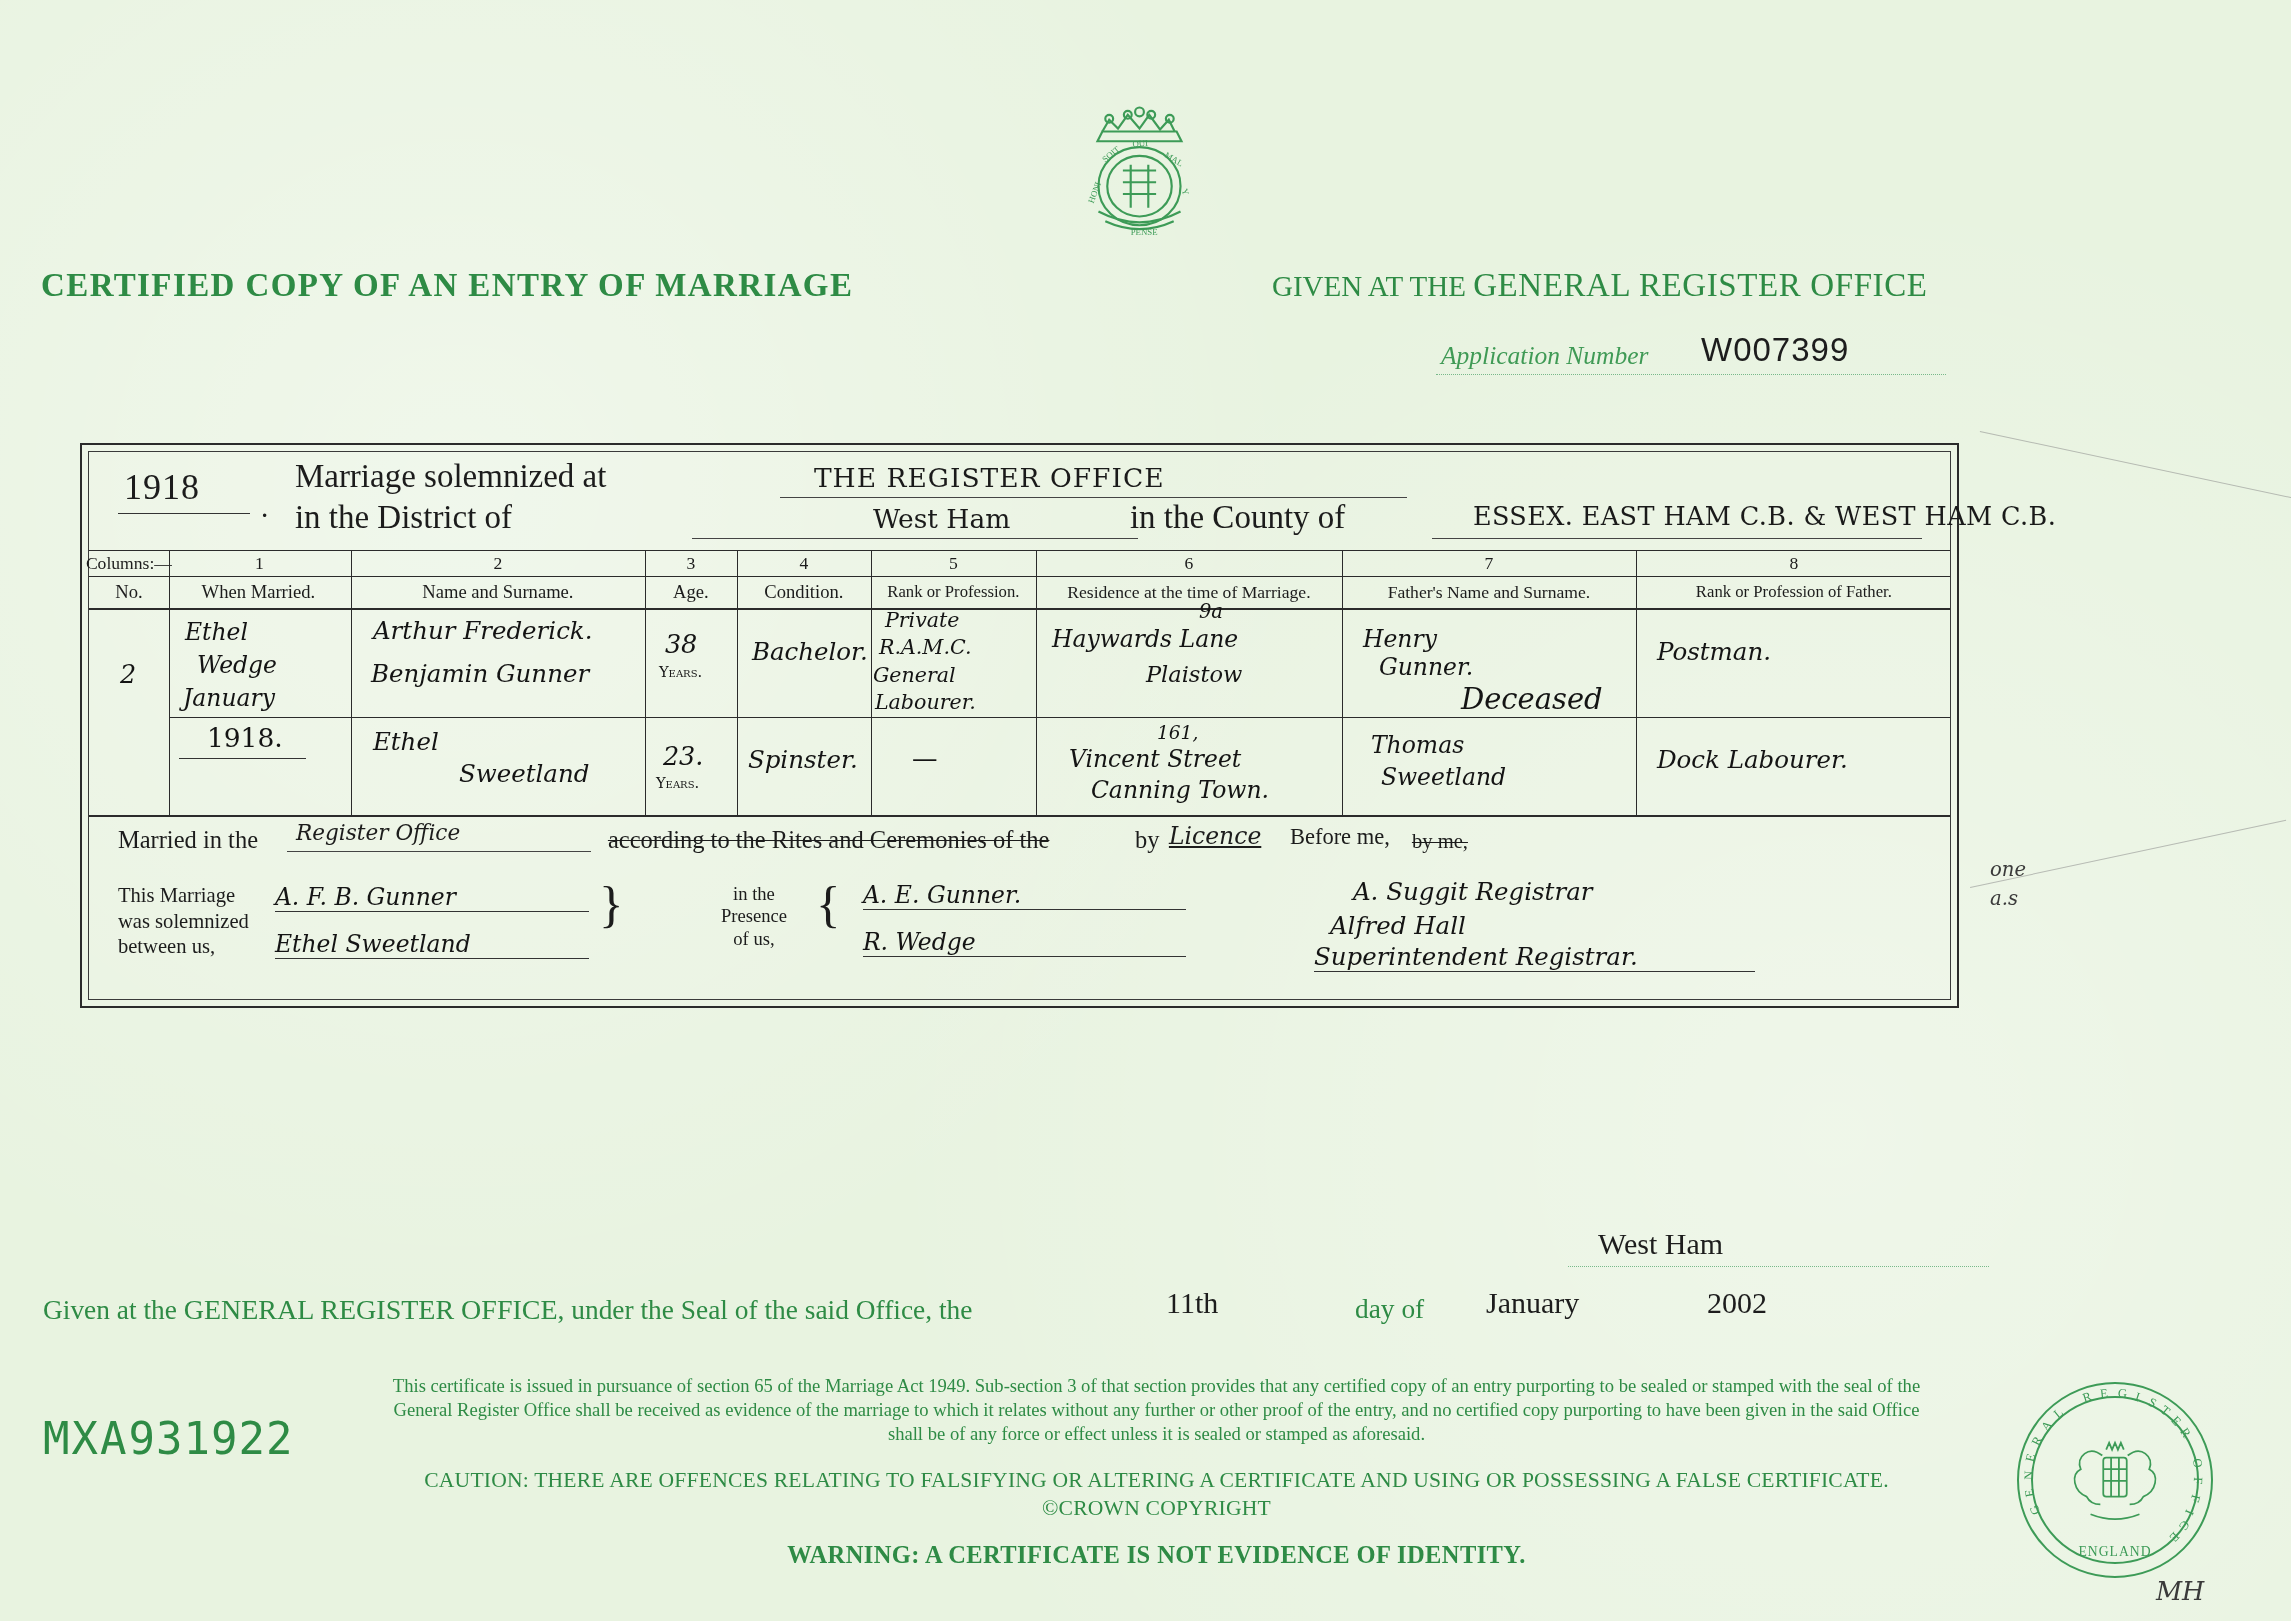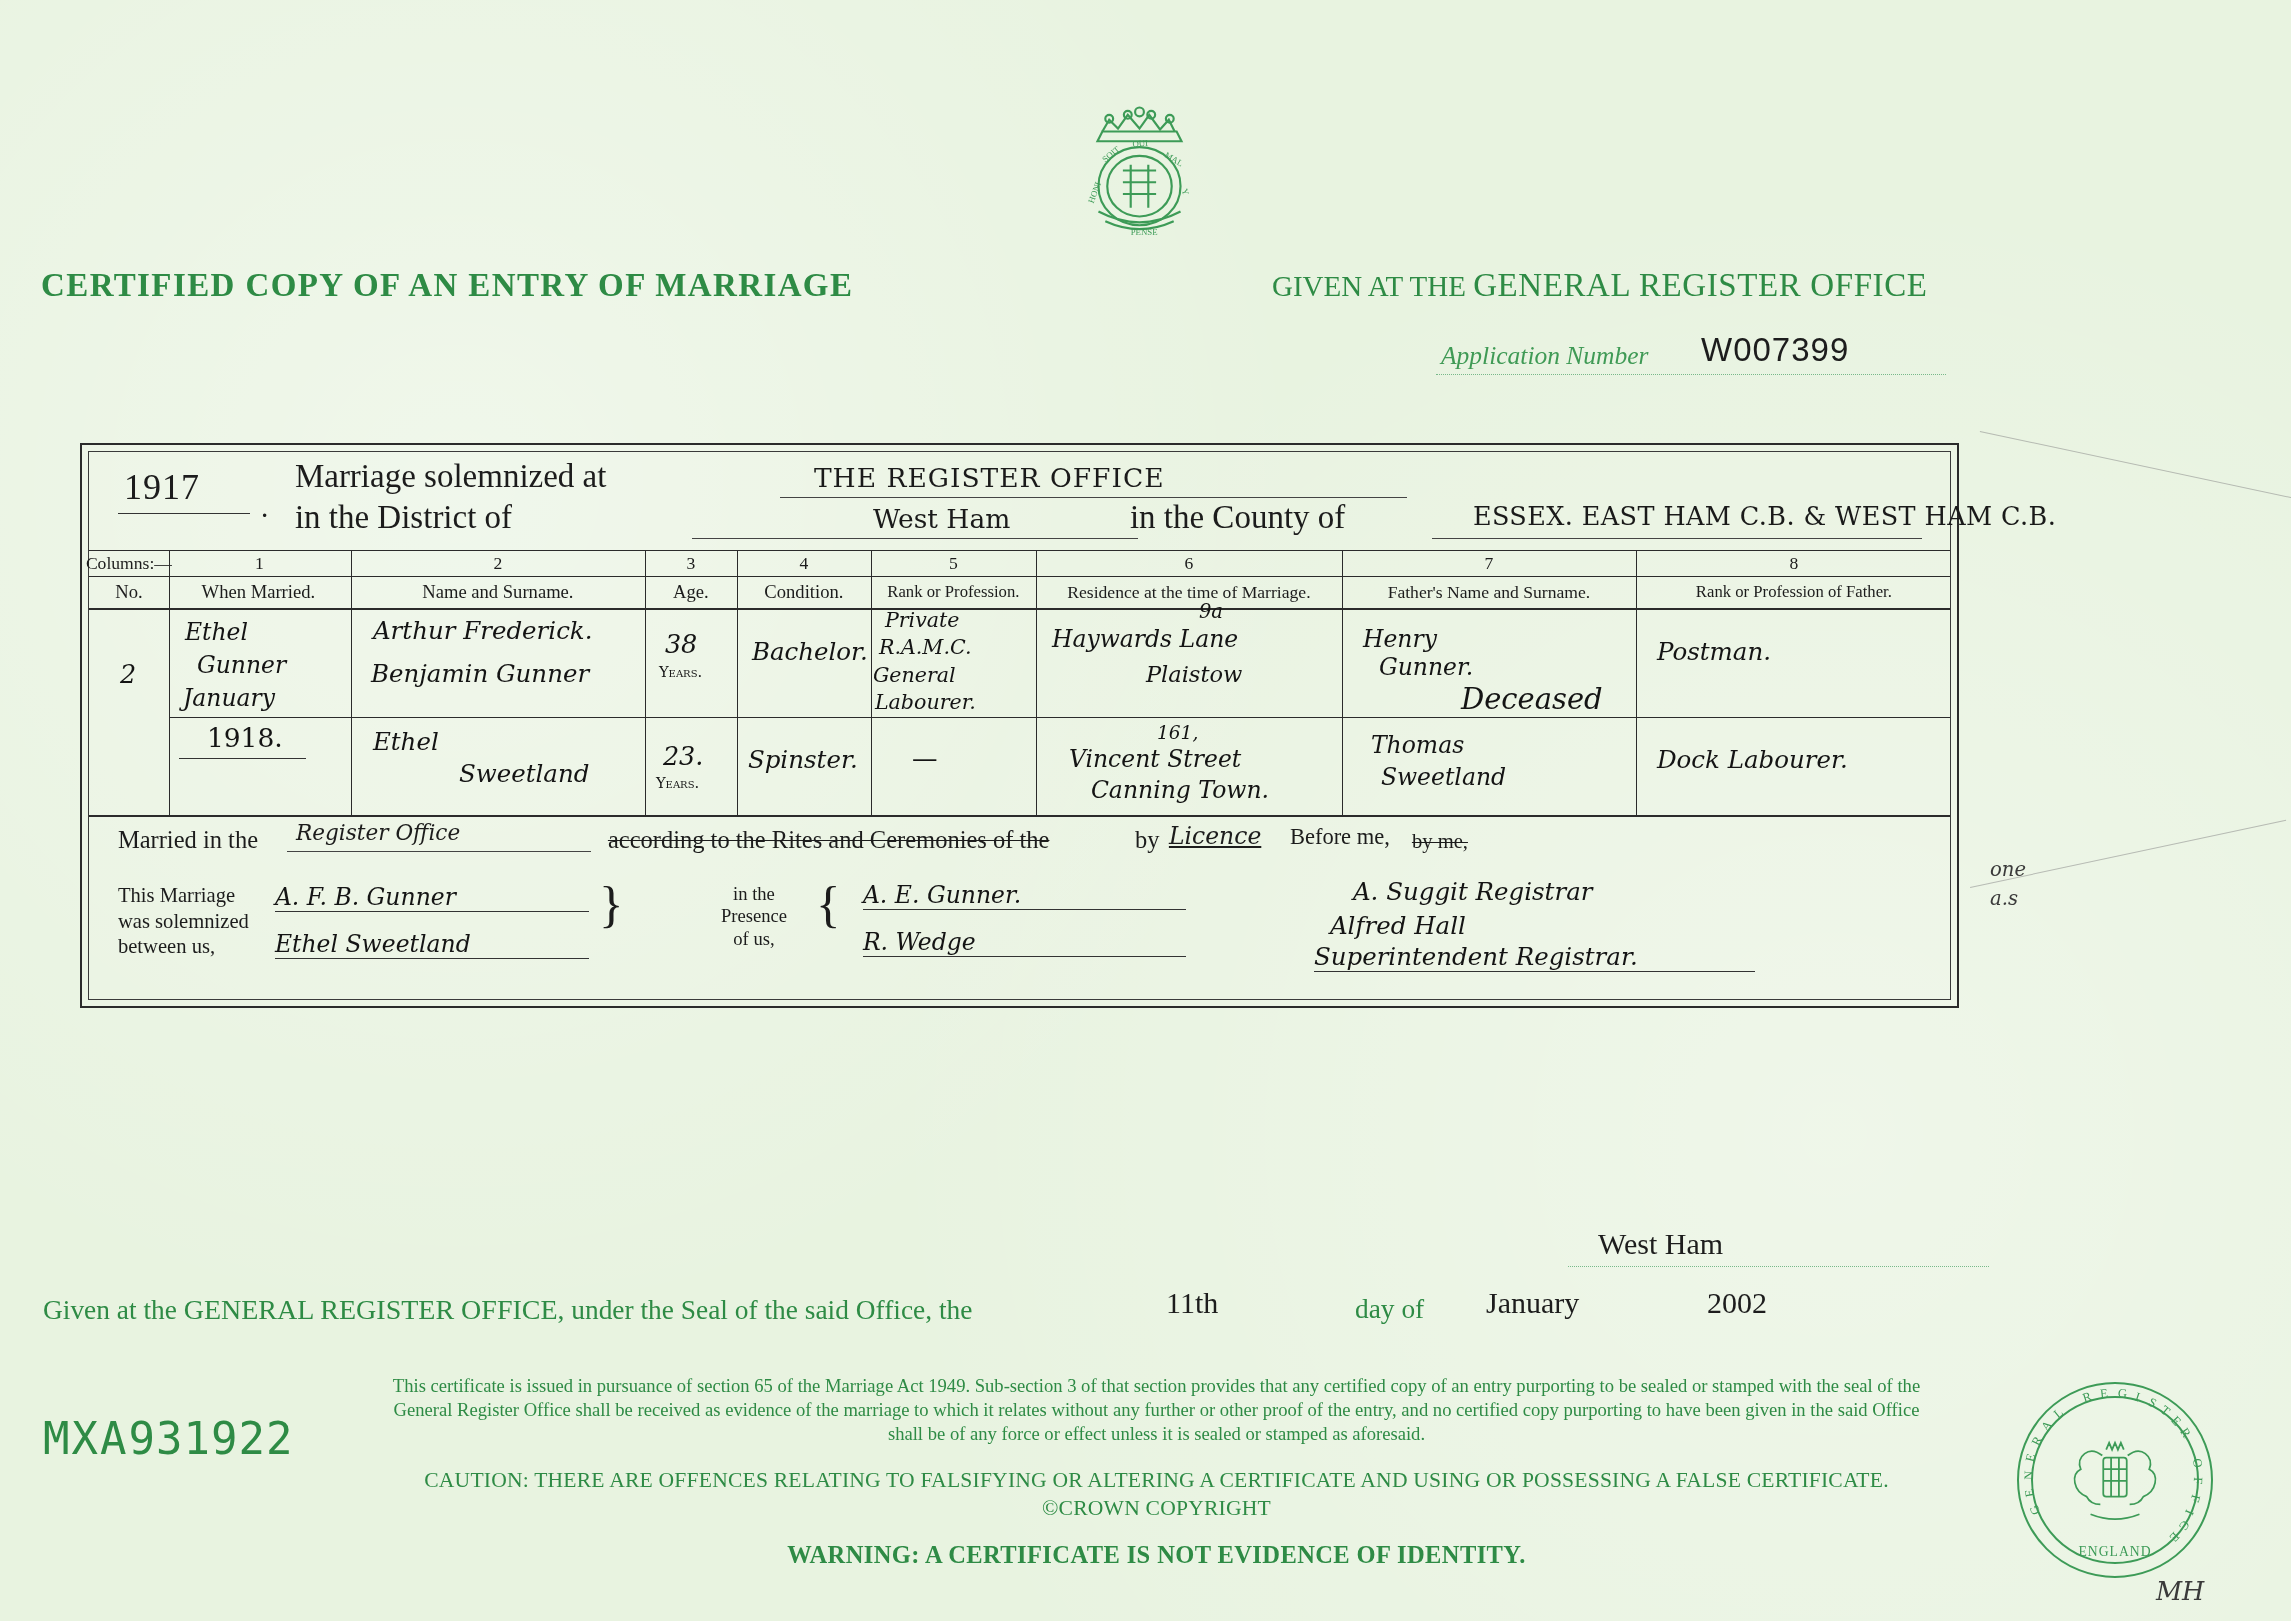--- a/index.html
+++ b/index.html
@@ -488,21 +488,21 @@
   <div class="hdr-right"><span>GIVEN AT THE </span><span class="big">GENERAL REGISTER OFFICE</span></div>
 
   <div class="appnum-label">Application Number</div>
   <div class="appnum-rule"></div>
   <div class="appnum-value">W007399</div>
 
   <div class="frame">
     <div class="frame-inner">
 
       <div class="band">
-        <div class="yr">1917</div>
+        <div class="yr">1918</div>
         <div class="yr-rule"></div>
         <div class="yr-dot">.</div>
 
         <div class="band-t1">Marriage solemnized at</div>
         <div class="band-t2">in the District of</div>
         <div class="band-t3">in the County of</div>
 
         <div class="rule-a"></div>
         <div class="rule-b"></div>
         <div class="rule-c"></div>
@@ -544,21 +544,21 @@
       <div class="vline" style="left:947px; top:98px; height:265px;"></div>
       <div class="vline" style="left:1253px;top:98px; height:265px;"></div>
       <div class="vline" style="left:1547px;top:98px; height:265px;"></div>
 
       <div class="rowmid" style="top:265px;left:80px;right:0;"></div>
       <div class="rowbottom"></div>
 
       <div class="hwcell" style="left:31px; top:208px; font-size:25.5px;">2</div>
 
       <div class="hwcell" style="left:96px; top:167px; font-size:23.5px;">Ethel</div>
-      <div class="hwcell" style="left:108px; top:200px; font-size:23.5px;">Gunner</div>
+      <div class="hwcell" style="left:108px; top:200px; font-size:23.5px;">Wedge</div>
       <div class="hwcell" style="left:94px; top:233px; font-size:23.5px;">January</div>
       <div class="hwcell" style="left:118px; top:271px; font-size:26.5px; font-style:normal;">1918.</div>
       <div style="position:absolute;left:90px;top:306px;width:127px;border-bottom:1px solid #333;"></div>
 
       <div class="hwcell" style="left:284px; top:165px; font-size:24.5px;">Arthur  Frederick.</div>
       <div class="hwcell" style="left:282px; top:208px; font-size:24.5px;">Benjamin  Gunner</div>
       <div class="hwcell" style="left:576px; top:178px; font-size:25.5px;">38</div>
       <div class="hwcell" style="left:570px; top:212px; font-size:14.7px; font-variant:small-caps; font-style:normal;">Years.</div>
       <div class="hwcell" style="left:663px; top:186px; font-size:24.5px;">Bachelor.</div>
       <div class="hwcell" style="left:796px; top:157px; font-size:20.6px;">Private</div>

